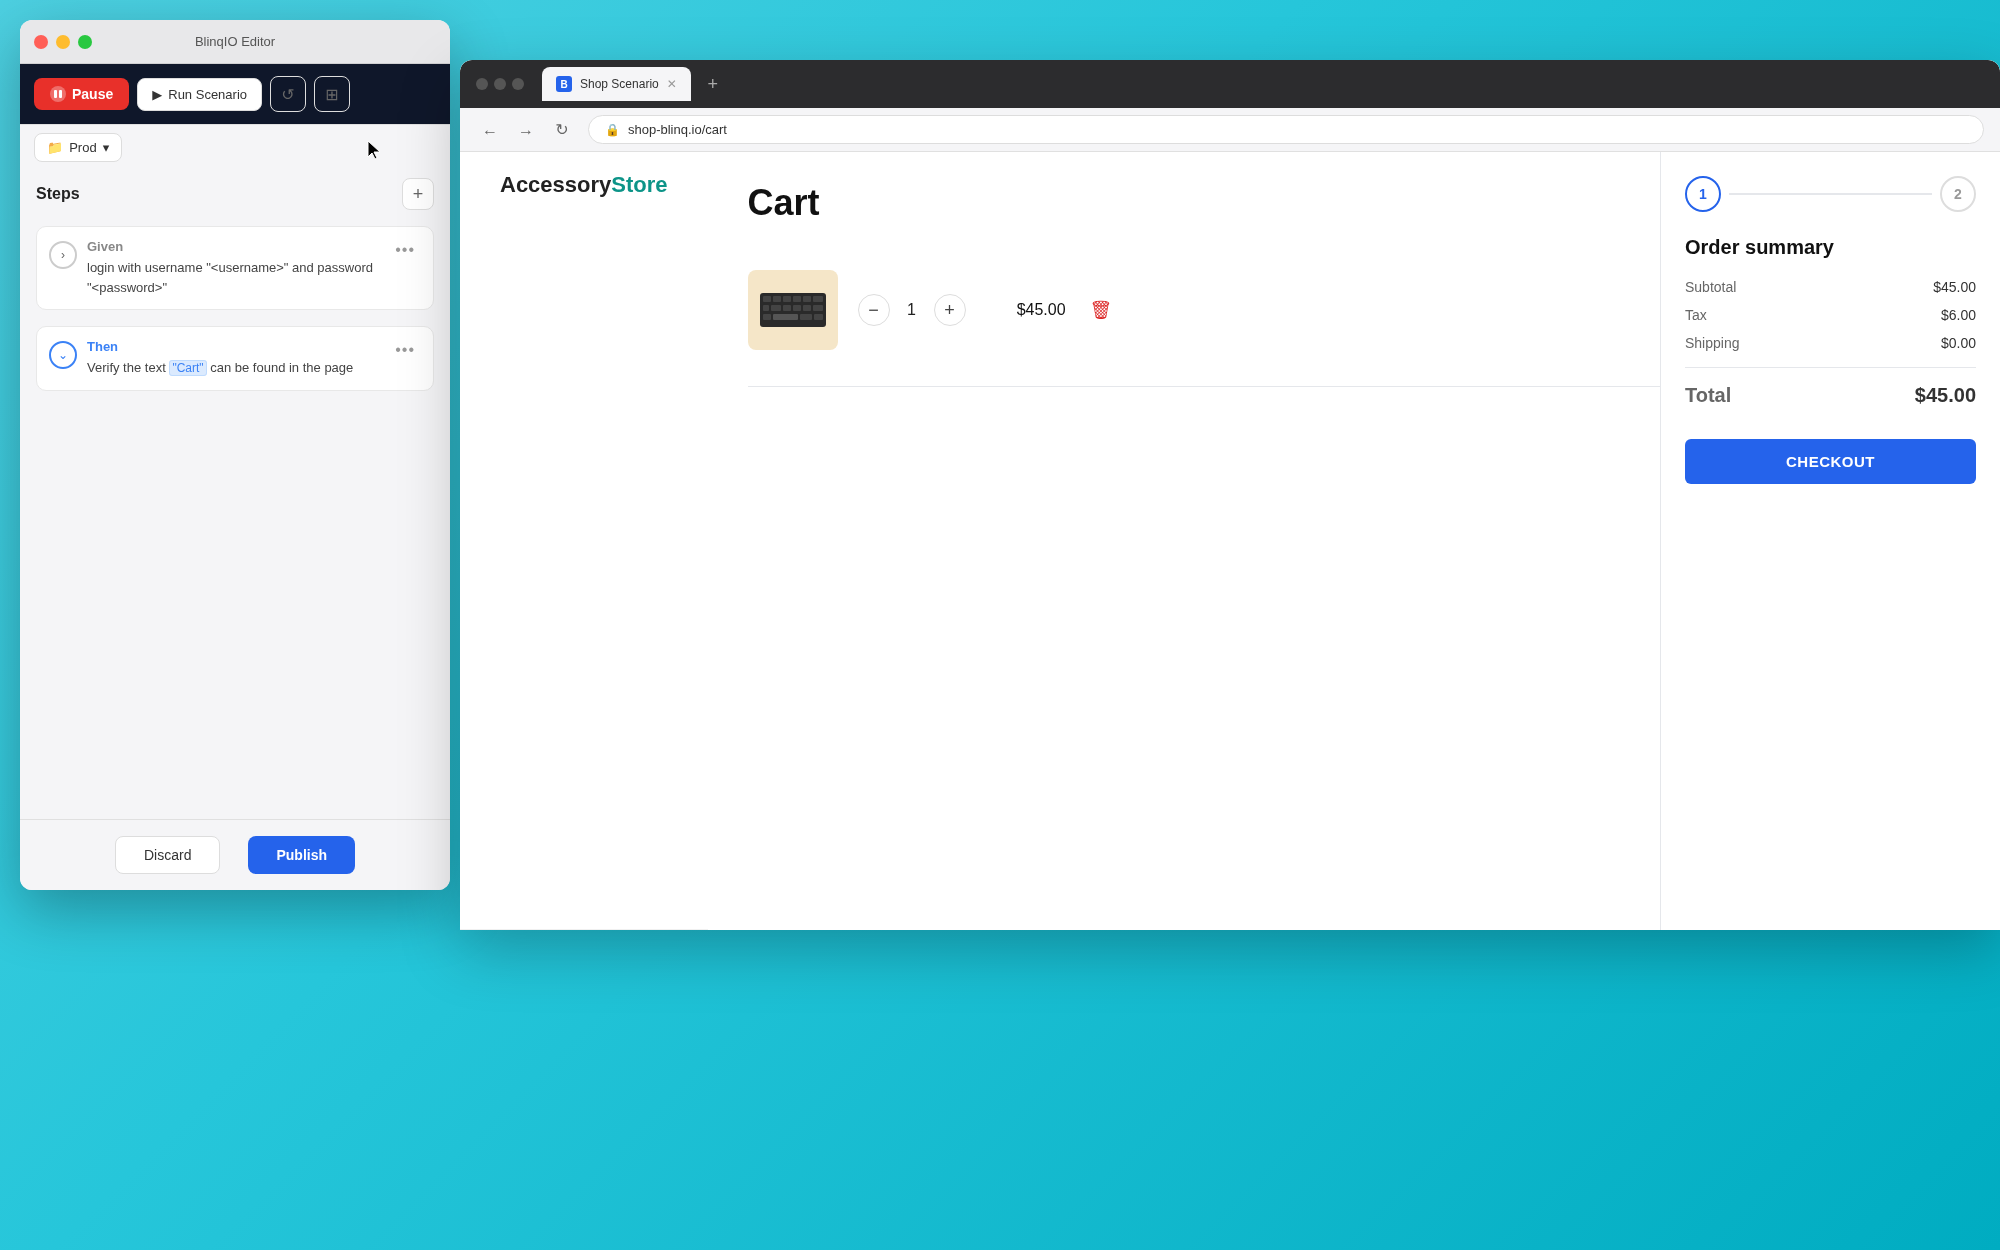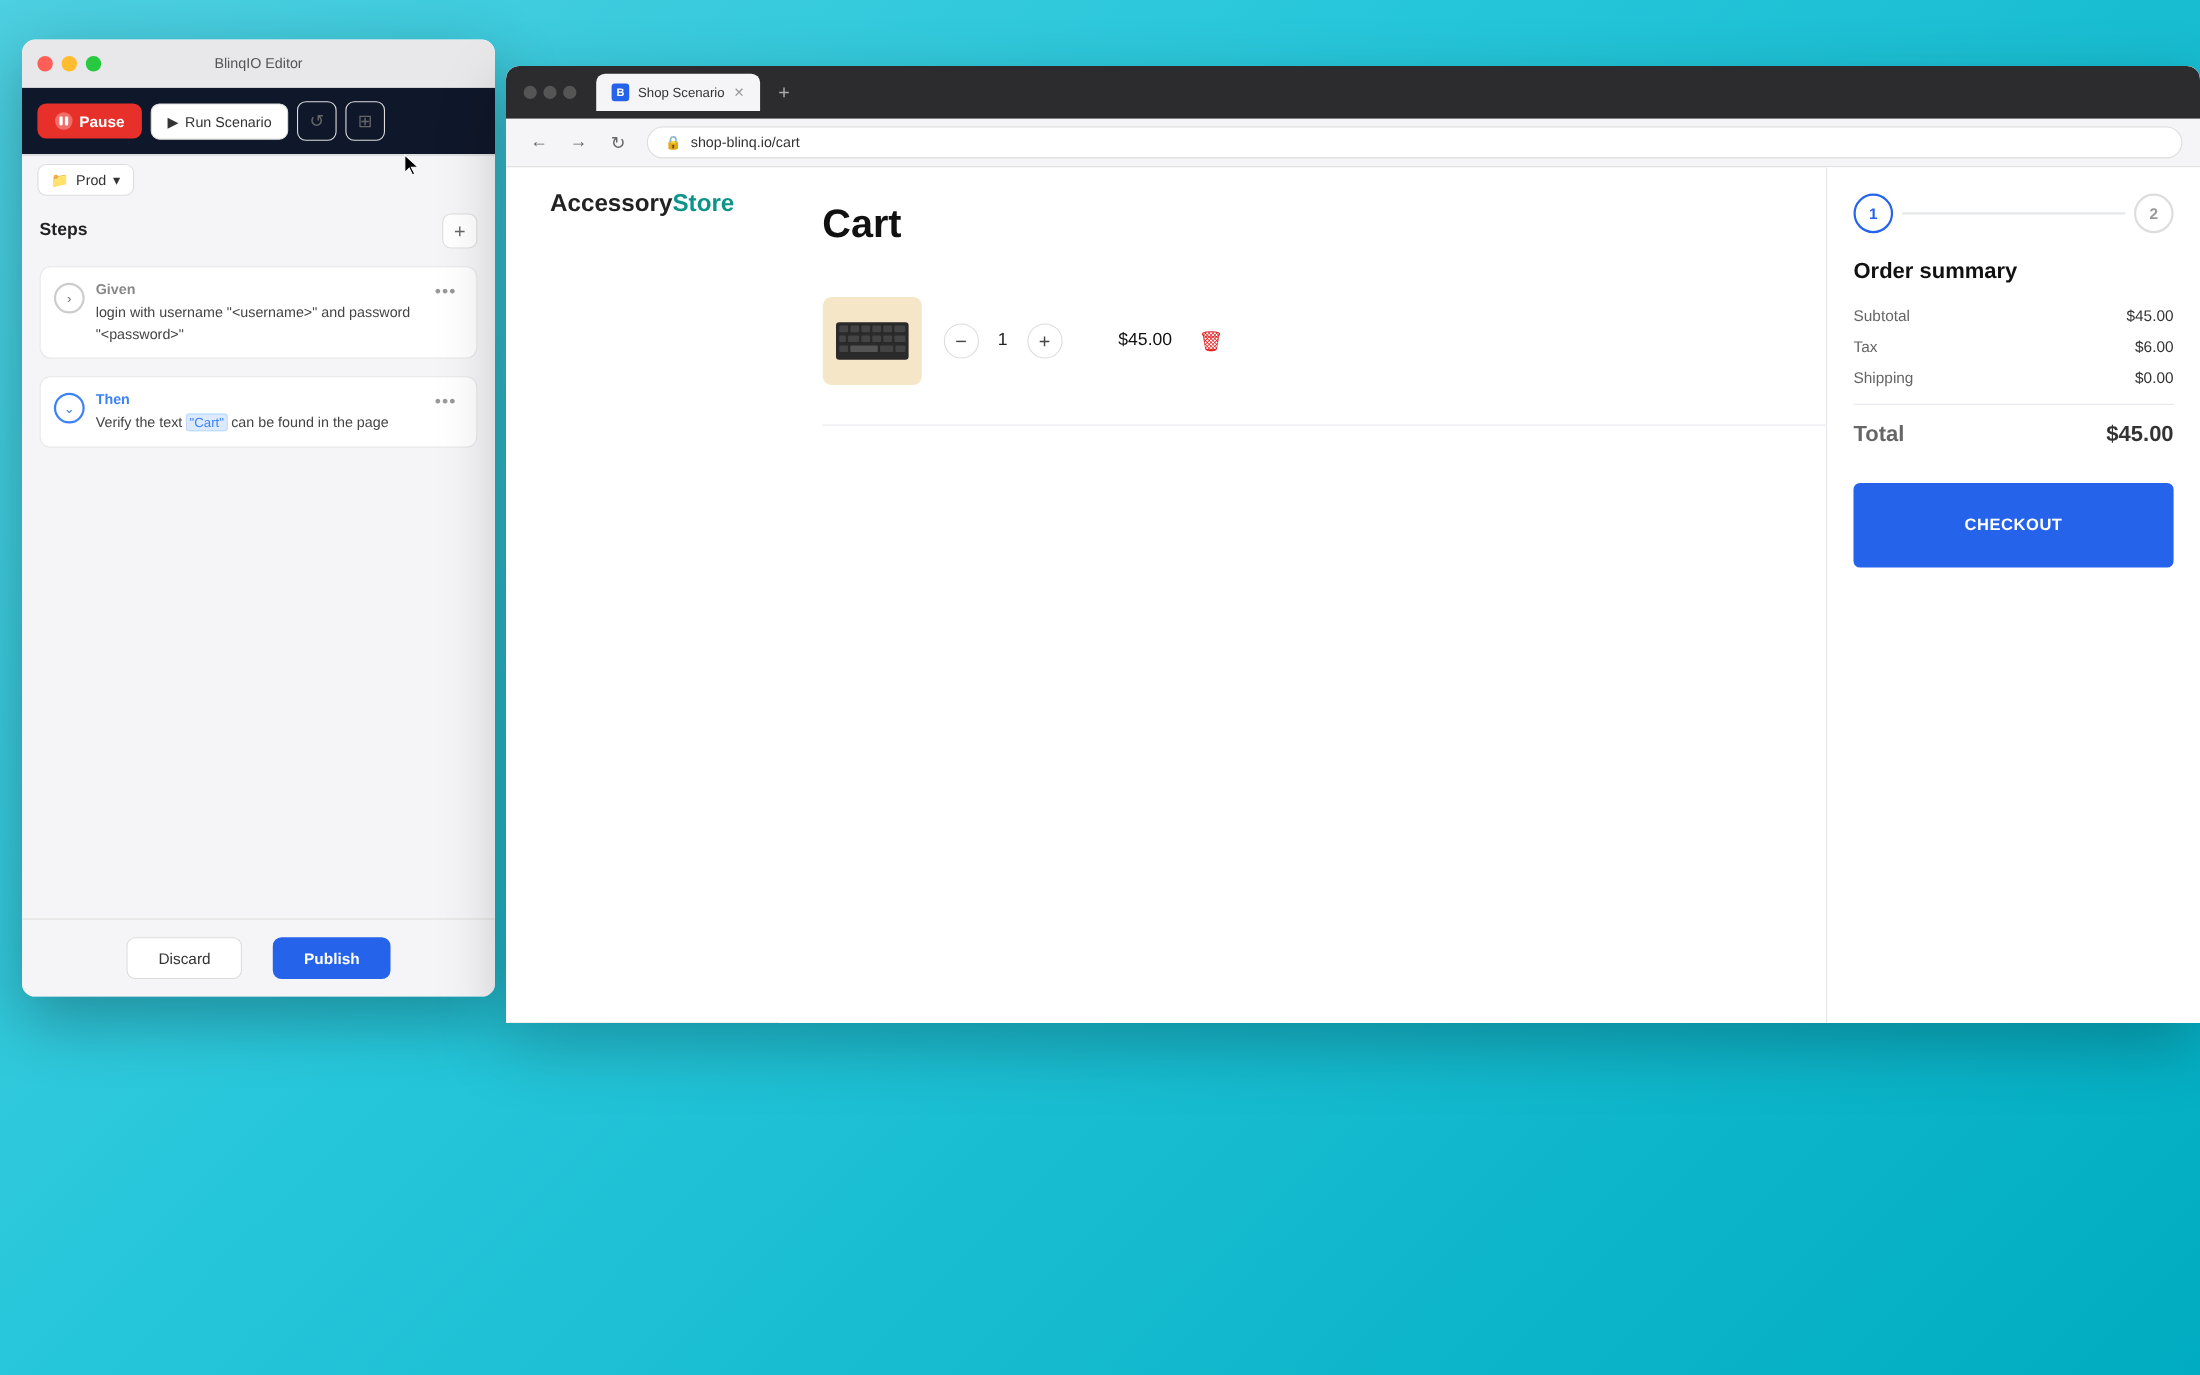--- a/index.html
+++ b/index.html
@@ -9,21 +9,21 @@
       background: linear-gradient(135deg, #4dd0e1 0%, #26c6da 40%, #00acc1 100%);
       font-family: -apple-system, BlinkMacSystemFont, 'Segoe UI', sans-serif;
       overflow: hidden;
       position: relative;
     }
 
     
     .editor-window {
       position: absolute;
       left: 20px;
-      top: 36px;
+      top: 20px;
       width: 430px;
       height: 870px;
       background: #f5f5f7;
       border-radius: 12px;
       box-shadow: 0 20px 60px rgba(0,0,0,0.3);
       display: flex;
       flex-direction: column;
       overflow: hidden;
     }
 
@@ -636,21 +636,21 @@
     }
 
     .order-row .label { color: #666; }
     .order-row .value { color: #333; }
 
     .checkout-btn {
       background: #2563eb;
       color: white;
       border: none;
       width: 100%;
-      padding: 30px;
+      padding: 14px;
       border-radius: 6px;
       font-size: 15px;
       font-weight: 700;
       cursor: pointer;
       margin-top: 20px;
       letter-spacing: 0.5px;
     }
 
     .cursor-arrow {
       position: absolute;

